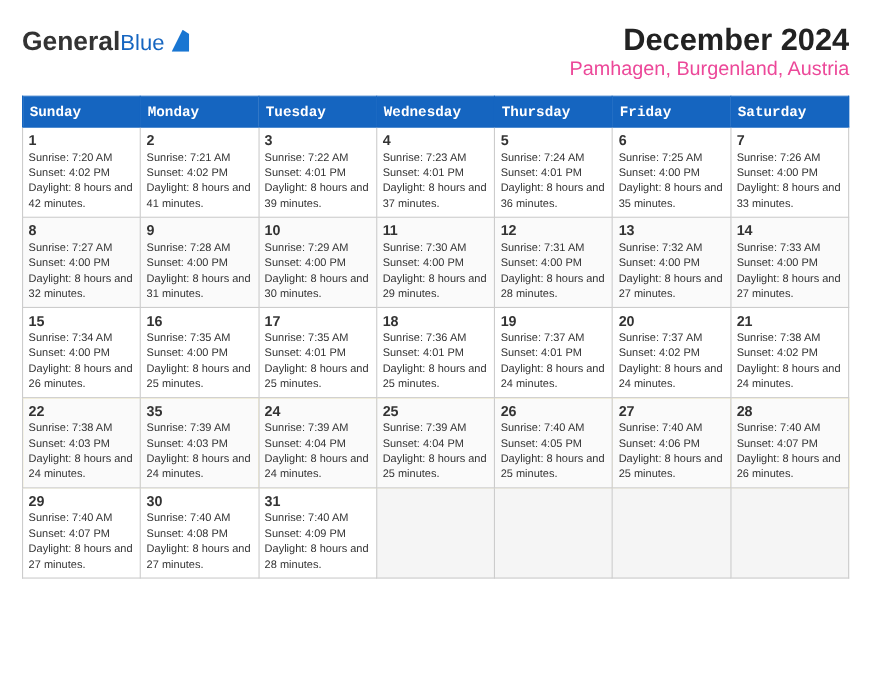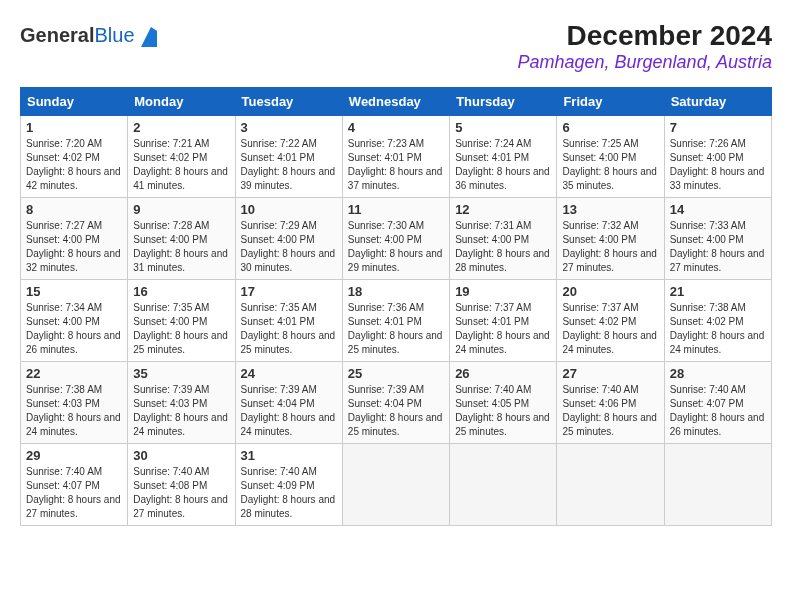--- a/index.html
+++ b/index.html
@@ -14,42 +14,42 @@
       text-align: right;
       margin-bottom: 4px;
     }
     .header .month-year {
       font-size: 28px;
       font-weight: bold;
       color: #222;
     }
     .header .location {
       font-size: 18px;
-      color: #6d28d9;
-      font-style: italic;
+      color: #ec4899;
     }
     .logo {
       float: left;
       margin-top: 4px;
     }
     .clearfix::after { content: ''; display: table; clear: both; }
 
     table {
       width: 100%;
       border-collapse: collapse;
       margin-top: 10px;
     }
     th {
       background-color: #1565c0;
       color: #fff;
       text-align: left;
       padding: 6px 6px;
       font-size: 13px;
       font-weight: bold;
       border: 1px solid #1565c0;
+      font-family: Liberation Mono, monospace;
     }
     td {
       border: 1px solid #ccc;
       vertical-align: top;
       padding: 4px 5px;
       width: calc(100% / 7);
       min-height: 80px;
       height: 80px;
       font-size: 10.5px;
       color: #333;
@@ -71,21 +71,21 @@
       font-size: 10px;
       line-height: 1.4;
       color: #333;
     }
   </style>
 </head>
 <body>
 
 <div class="clearfix">
   <div class="logo">
-    <span style="font-size:20px;font-weight:bold;color:#333;">General</span><span style="font-size:20px;font-weight:normal;color:#1565c0;">Blue</span>
+    <span style="font-size:24px;font-weight:bold;color:#333;">General</span><span style="font-size:20px;font-weight:normal;color:#1565c0;">Blue</span>
     <span style="display:inline-block;margin-left:2px;vertical-align:top;margin-top:3px;">
       <svg width="16" height="20" viewBox="0 0 16 20">
         <polygon points="0,20 16,20 16,4 10,0" fill="#1976d2"></polygon>
       </svg>
     </span>
   </div>
   <div class="header">
     <div class="month-year">December 2024</div>
     <div class="location">Pamhagen, Burgenland, Austria</div>
   </div>

